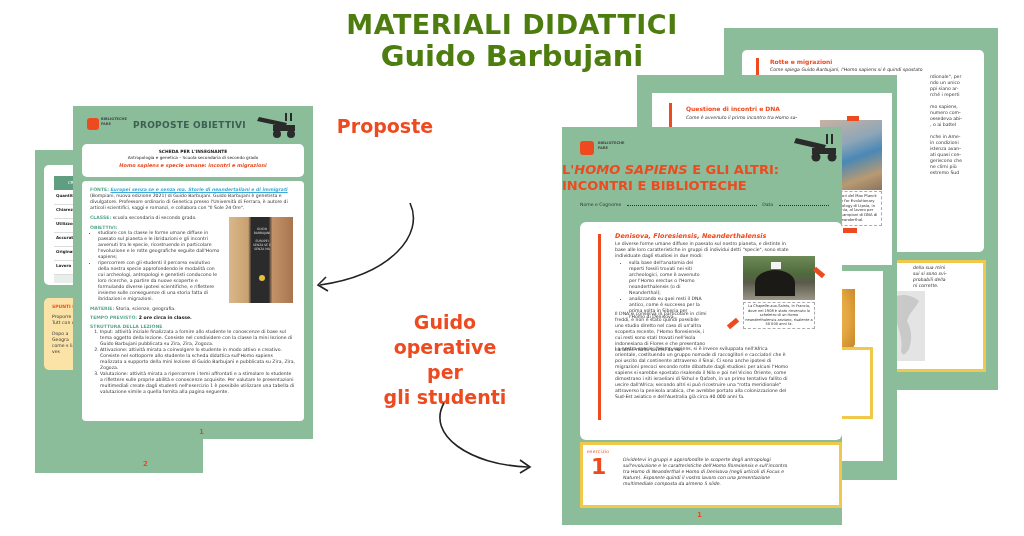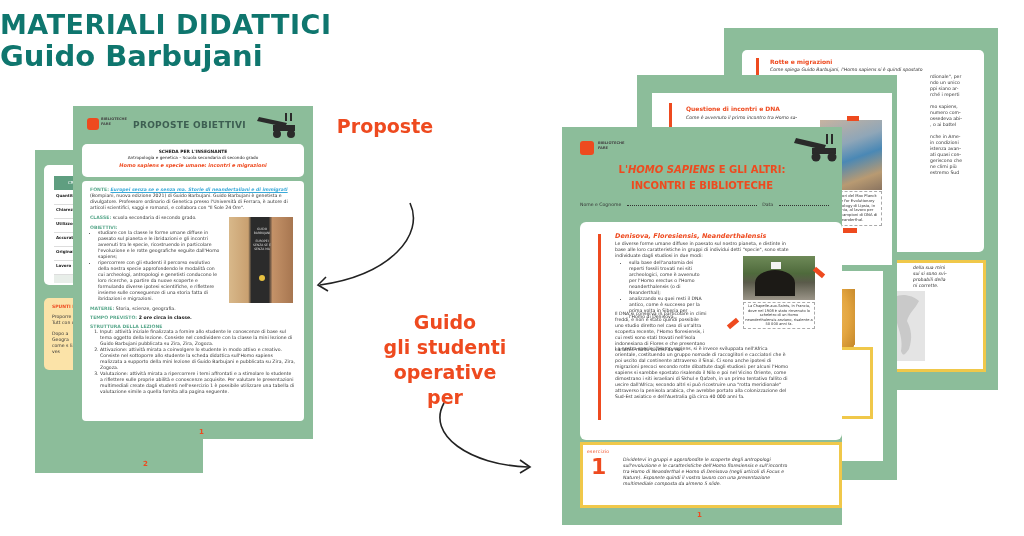--- a/index.html
+++ b/index.html
@@ -1,19 +1,19 @@
 <!DOCTYPE html>
 <html><head>
 <meta charset="utf-8">
 <style>
   * { box-sizing: border-box; margin: 0; padding: 0; }
   html, body { width: 1024px; height: 536px; overflow: hidden; background: #ffffff; }
   body { position: relative; font-family: "DejaVu Sans", sans-serif; color: #222; }
 
-  .title-block { position: absolute; left: 0; width: 1024px; top: 10px; color: #0f766e; font-weight: bold; }
+  .title-block { position: absolute; left: 0; width: 1024px; top: 10px; text-align: center; color: #4d7c0f; font-weight: bold; }
   .title-line1 { font-size: 27px; letter-spacing: 0.5px; line-height: 30px; }
   .title-line2 { font-size: 29px; line-height: 32px; }
 
   .green { background: #8cbd9a; }
   .page { position: absolute; }
   .white { background: #fff; position: absolute; }
 
   .callout { position: absolute; color: #ee4a1f; font-weight: bold; text-align: center; font-size: 19px; line-height: 25px; }
 
   .tiny { font-size: 4.6px; line-height: 6px; color: #333; }
@@ -122,22 +122,22 @@
 <div class="callout" style="left:315px; top:114px; width:140px;">
   <div>Proposte</div>
 </div>
 <svg style="position:absolute; left:310px; top:195px;" width="110" height="100" viewBox="0 0 110 100">
   <path d="M 100 8 C 115 40, 80 80, 10 90" fill="none" stroke="#222" stroke-width="1.6"></path>
   <path d="M 16 82 L 8 90 L 18 96" fill="none" stroke="#222" stroke-width="1.6"></path>
 </svg>
 
 <div class="callout" style="left:375px; top:310px; width:140px;">
   <div>Guido</div>
+  <div>operative per</div>
   <div>gli studenti</div>
-  <div>operative per</div>
 </div>
 <svg style="position:absolute; left:430px; top:395px;" width="110" height="90" viewBox="0 0 110 90">
   <path d="M 14 8 C -4 40, 40 70, 98 72" fill="none" stroke="#222" stroke-width="1.6"></path>
   <path d="M 90 65 L 100 72 L 90 78" fill="none" stroke="#222" stroke-width="1.6"></path>
 </svg>
 
 <div class="page green" style="left:724px; top:28px; width:274px; height:362px;">
   <div class="white" style="left:18px; top:22px; width:242px; height:202px; border-radius:5px;">
     <div class="red-bar" style="left:14px; top:8px; width:3px; height:30px;"></div>
     <div class="orange" style="position:absolute; left:28px; top:8px; font-size:6px; font-weight:bold;">Rotte e migrazioni</div>
@@ -220,21 +220,21 @@
   <div style="position:absolute; left:230px; top:6px; width:50px; height:30px;">
     <svg width="50" height="30" viewBox="0 0 50 30">
         <path d="M2 10 L32 17 L34 12 L4 5 Z" fill="#2a2a2a"></path>
         <rect x="20" y="15" width="24" height="6" fill="#2a2a2a"></rect>
         <circle cx="24" cy="24" r="4.5" fill="#2a2a2a"></circle>
         <circle cx="40" cy="24" r="4.5" fill="#2a2a2a"></circle>
         <rect x="34" y="1" width="2" height="10" fill="#2a2a2a"></rect>
         <rect x="39" y="1" width="2" height="10" fill="#2a2a2a"></rect>
       </svg>
   </div>
-  <div style="position:absolute; left:0; top:35px; width:280px; text-align:center; color:#ee4a1f; font-weight:bold; font-size:10px; line-height:16px;">
+  <div style="position:absolute; left:0; top:35px; width:280px; color:#ee4a1f; font-weight:bold; font-size:13px; line-height:16px;">
     <div><span>L'</span><i>HOMO SAPIENS</i><span> E GLI ALTRI:</span></div>
     <div>INCONTRI E BIBLIOTECHE</div>
   </div>
   <div style="position:absolute; left:18px; top:75px; width:262px; font-size:4.6px; color:#333;">
     <span>Nome e Cognome</span>
     <span style="display:inline-block; width:130px; border-bottom:1px dotted #333; margin:0 4px;"></span>
     <span>Data</span>
     <span style="display:inline-block; width:50px; border-bottom:1px dotted #333; margin-left:4px;"></span>
   </div>
 

